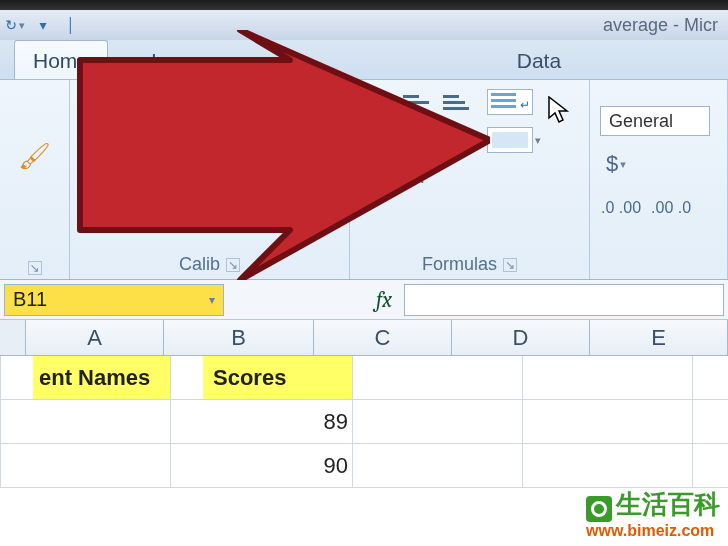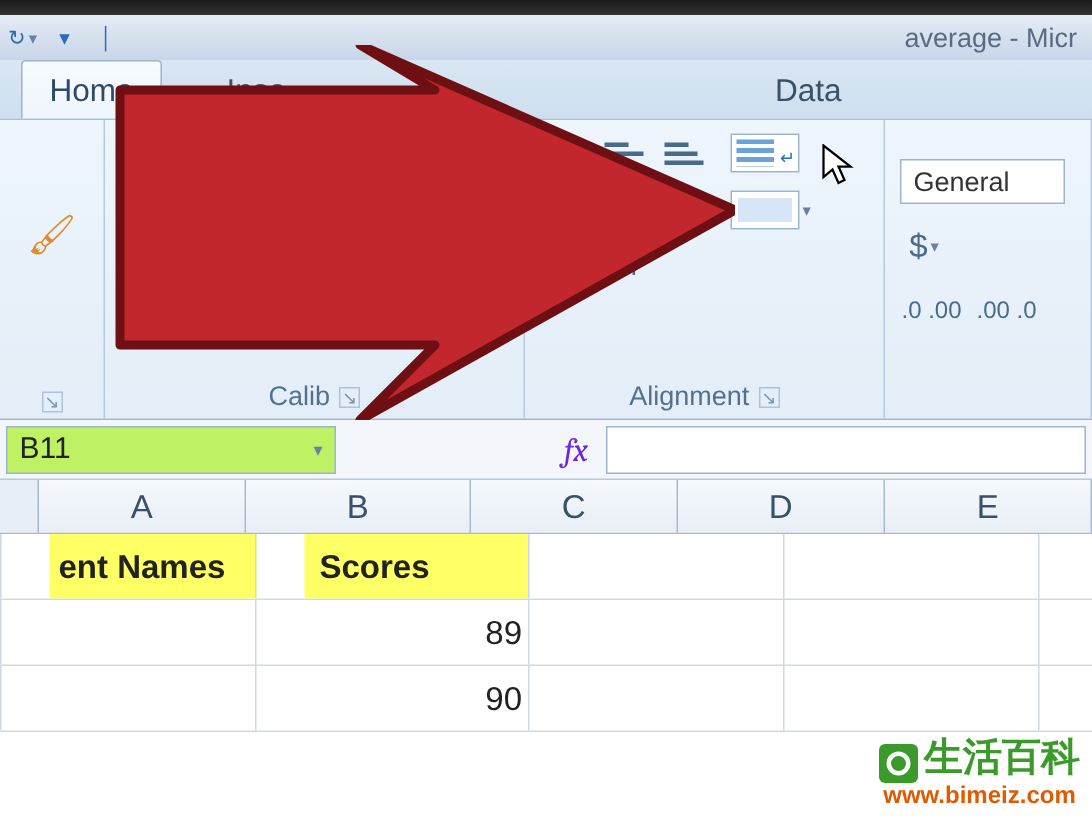--- a/index.html
+++ b/index.html
@@ -173,28 +173,28 @@
   .num-row{display:flex;gap:8px;margin-top:12px;}
   .curr-ic{font-size:22px;color:#4a6a8a;}
   .dec-ic{font-size:16px;color:#4a6a8a;}
 
   
   .formula-bar {
     height: 40px; display:flex; align-items:center;
     background:#f3f7fb; border-bottom:1px solid #b7c9de;
   }
   .name-box{
-    width:220px;height:32px;background:#bef264;border:1px solid #9db4cd;
+    width:220px;height:32px;background:#fde047;border:1px solid #9db4cd;
     margin-left:4px;display:flex;align-items:center;padding:0 8px;font-size:20px;color:#222;
     justify-content:space-between;
   }
   .name-box .dd-ar{font-size:12px;color:#6a80a0;}
   .fx {
     margin-left:140px; font-style:italic; font-family:"Cambria",serif;
-    font-size:22px;color:#6d28d9;padding:0 12px;
+    font-size:22px;color:#14532d;padding:0 12px;
   }
   .formula-input{flex:1;height:32px;background:#fff;border:1px solid #9db4cd;margin-right:4px;}
 
   
   .grid-head{display:flex;height:36px;border-bottom:1px solid #a6b8cc;}
   .rowhead{width:40px;background:#e8eef6;border-right:1px solid #a6b8cc;}
   .colhead{
     flex:0 0 138px;background:linear-gradient(#f6f9fc,#e7eef6);
     border-right:1px solid #a6b8cc;display:flex;align-items:center;justify-content:center;
     font-size:22px;color:#3a5068;
@@ -221,21 +221,21 @@
   }
 
   
   .cursor {
     position:absolute; left:548px; top:96px; width:22px; height:28px; pointer-events:none;
   }
 
   
   .watermark{
     position:absolute; right:8px; bottom:6px;
-    text-align:center; pointer-events:none;
+    text-align:left; pointer-events:none;
   }
   .watermark .cn{font-size:26px;color:#3a9a2a;font-weight:bold;text-shadow:1px 1px #fff;}
   .watermark .url{font-size:16px;color:#e05a00;font-weight:bold;}
   .wm-ic{display:inline-block;width:26px;height:26px;background:#3a9a2a;border-radius:4px;margin-right:4px;position:relative;vertical-align:middle;}
   .wm-ic::before{content:"";position:absolute;inset:5px;border:3px solid #fff;border-radius:50%;}
 </style>
 </head>
 <body>
 
 <div class="top-dark"></div>
@@ -361,21 +361,21 @@
               <span class="dd">▾</span>
             </div>
         </div>
       </div>
       <div class="align-row">
         <div class="btn indent-ic">⇤</div>
         <div class="btn indent-ic">⇥</div>
       </div>
     </div>
     <div class="label">
-      <span>Alignment</span>
+      <span>Formulas</span>
       <span class="dialog-launcher">↘</span>
     </div>
   </div>
 
   <div class="rgroup number">
     <div>
       <div class="combo num-combo">
         <span>General</span>
       </div>
       <div class="num-row">

